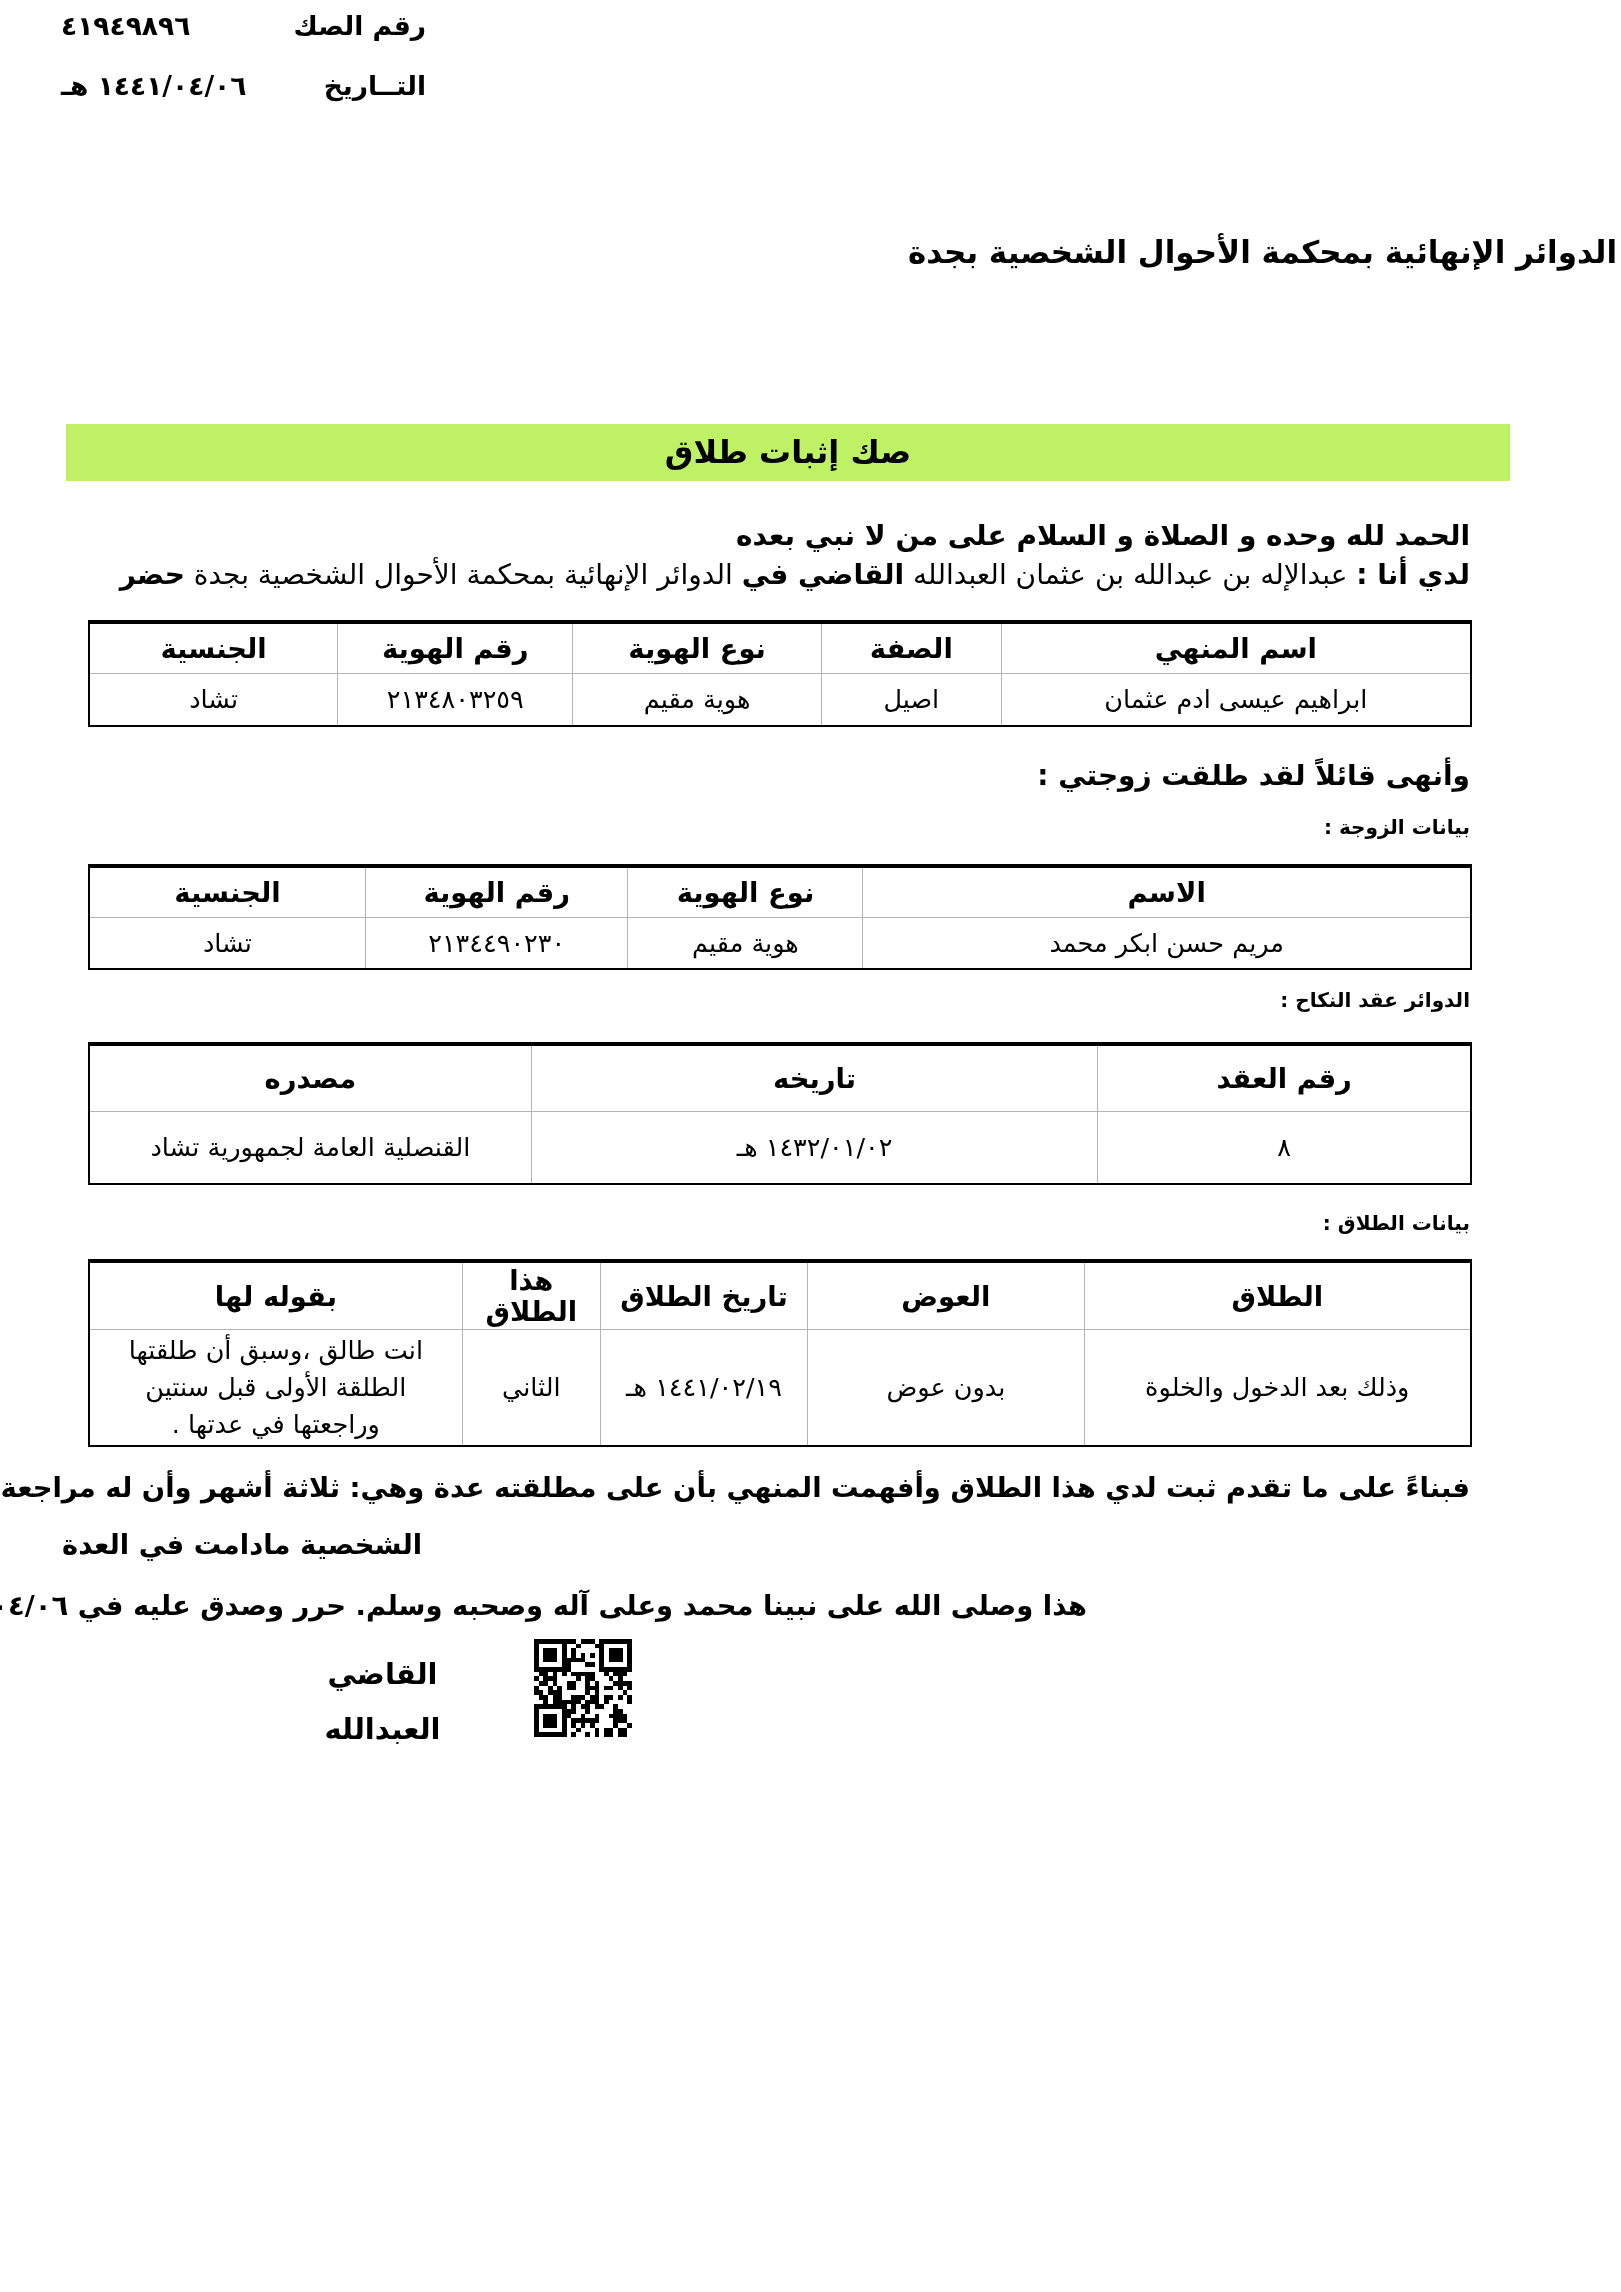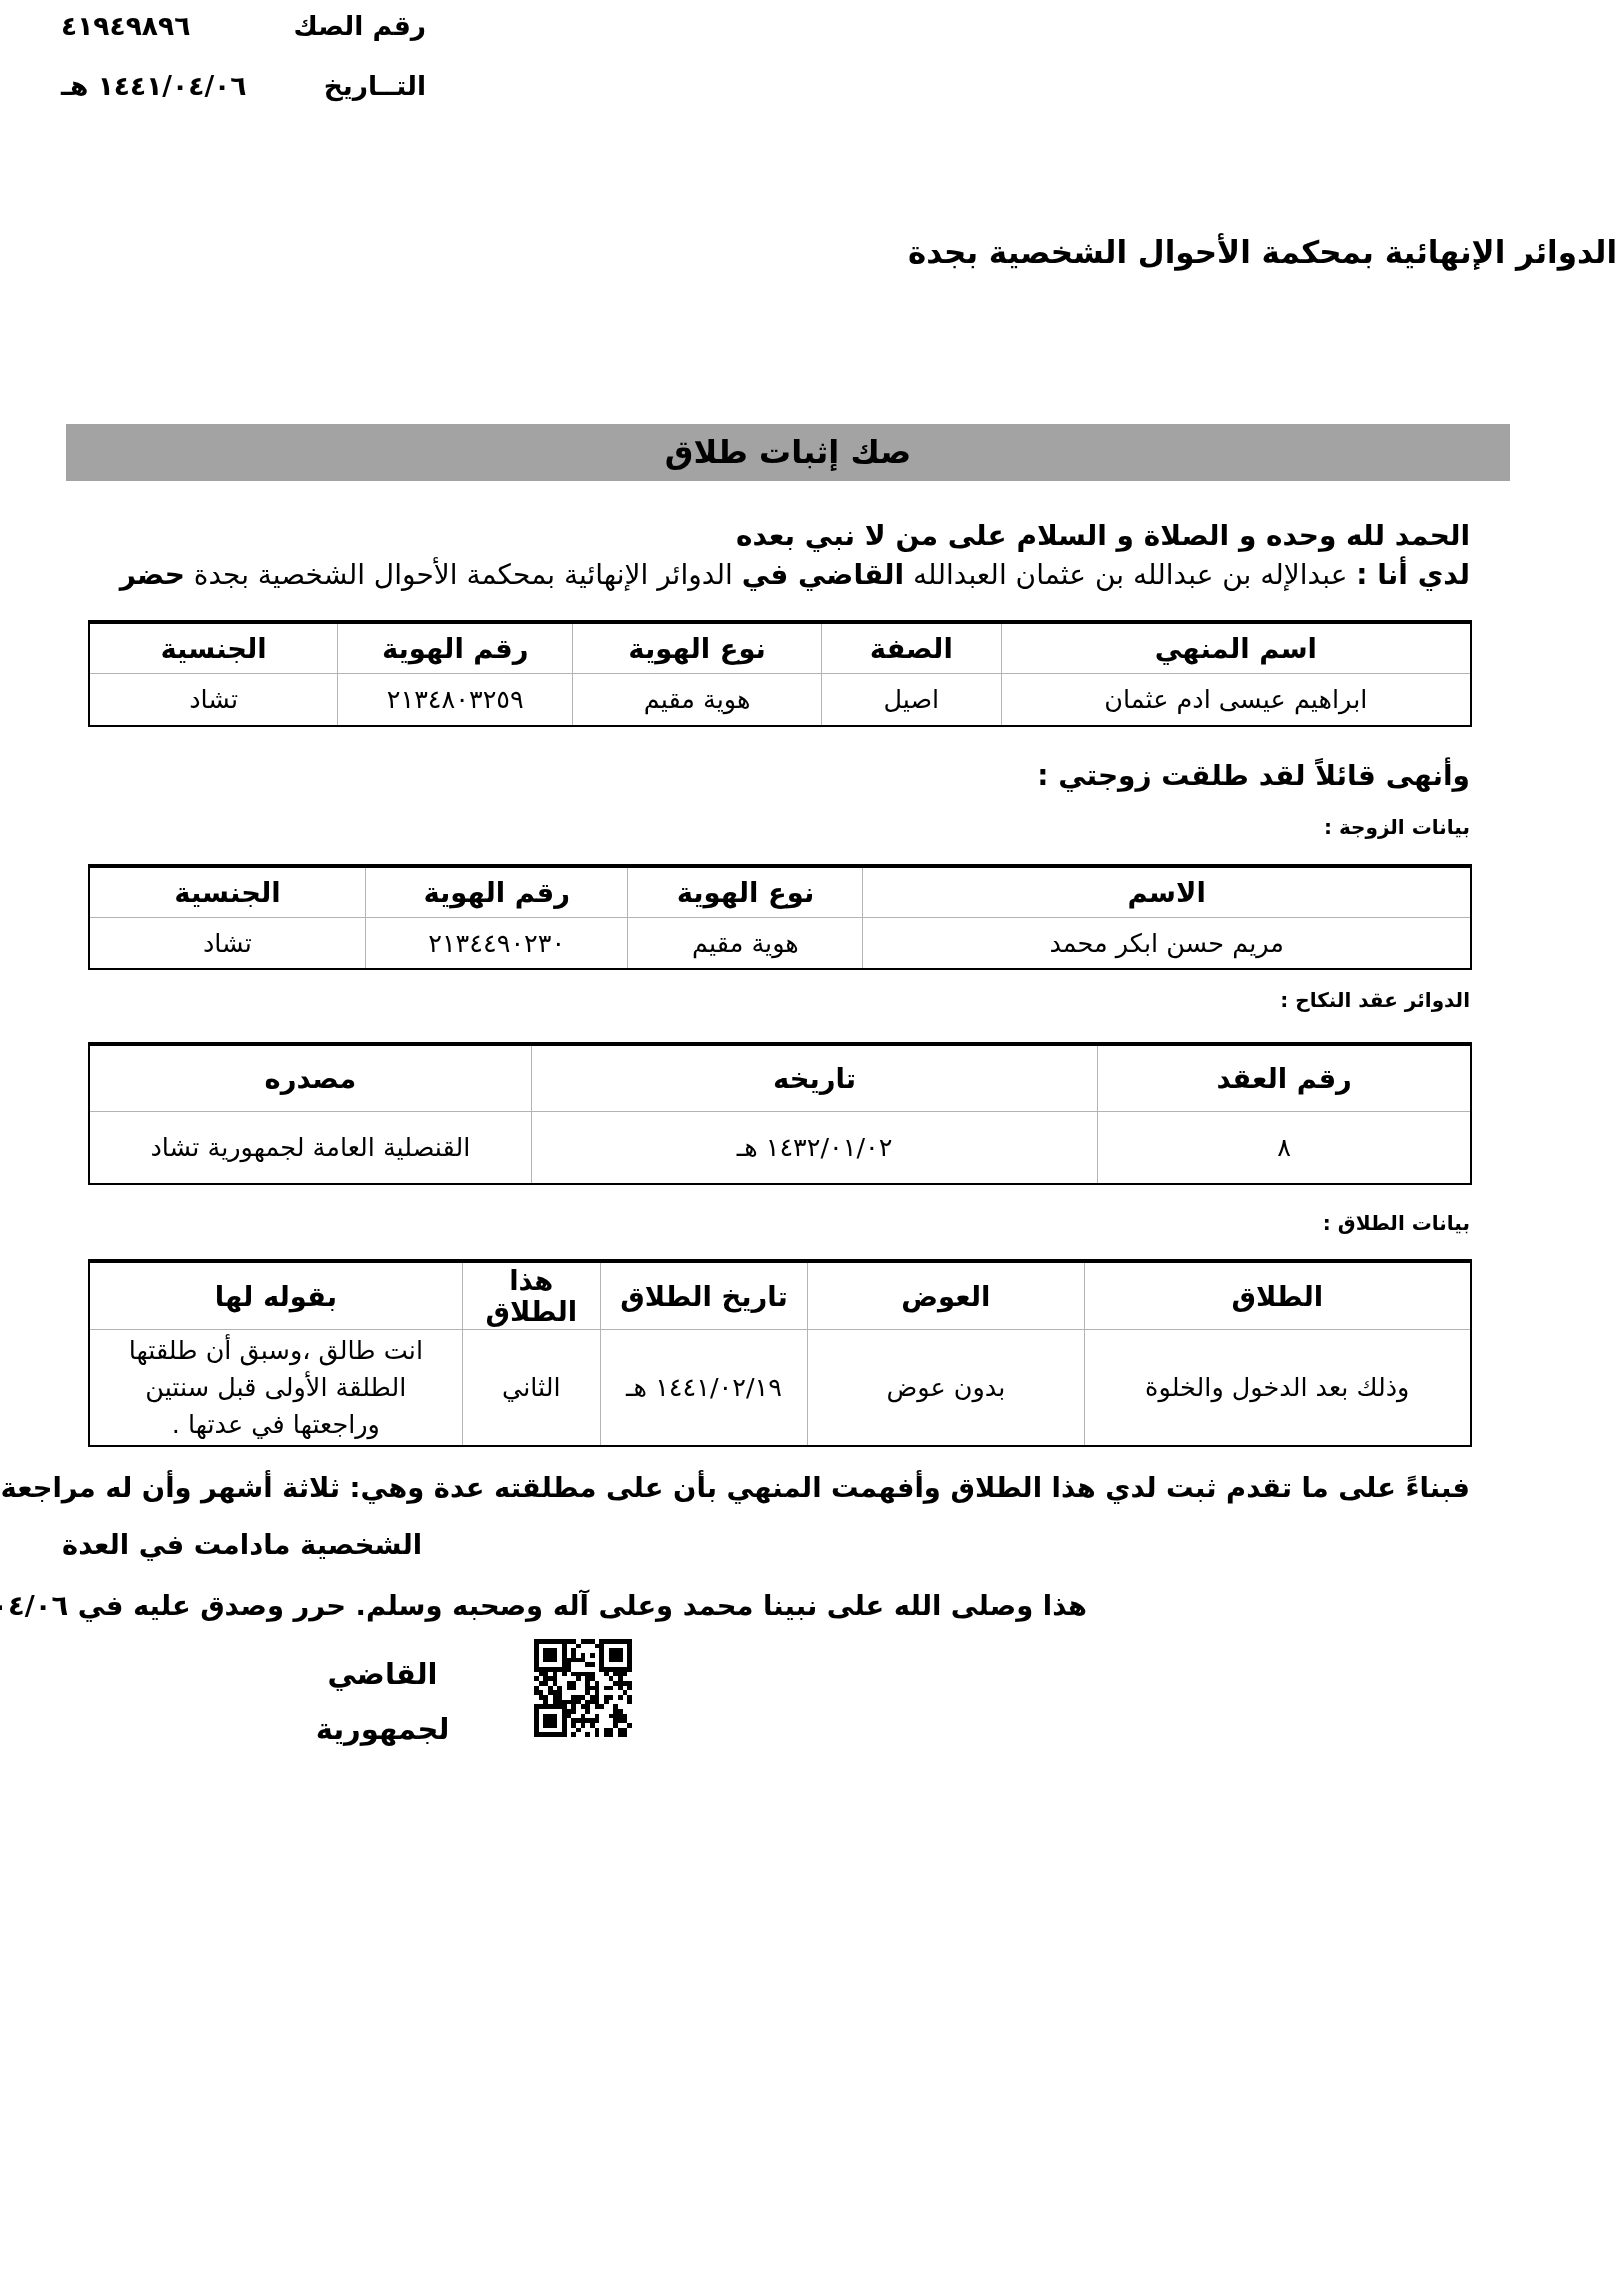--- a/index.html
+++ b/index.html
@@ -21,21 +21,21 @@
   .meta-row { display:flex; justify-content:space-between; align-items:baseline; margin-bottom:29px; }
   
   .court-headings {
     position:absolute; right:3.9px; top:235px;
     text-align:right; font-size:31px; font-weight:bold; line-height:1.1;
   }
   .court-headings .line2 { margin-top:24.5px; }
   
   .banner {
     position:absolute; left:66px; top:424px; width:1444px; height:57px;
-    background:#a3a3a3; text-align:center;
+    background:#bef264; text-align:center;
     font-weight:bold; font-size:32px; line-height:57px;
   }
   
   .intro {
     position:absolute; right:151px; top:516px; width:1384px;
     text-align:right; font-size:28px; line-height:39px;
   }
   .bold { font-weight:bold; }
   
   table.t {
@@ -446,17 +446,17 @@
       <rect x="11" y="20" width="1" height="1" fill="#000"></rect>
       <rect x="13" y="20" width="1" height="1" fill="#000"></rect>
       <rect x="15" y="20" width="1" height="1" fill="#000"></rect>
       <rect x="16" y="20" width="1" height="1" fill="#000"></rect>
       <rect x="18" y="20" width="1" height="1" fill="#000"></rect>
       <rect x="19" y="20" width="1" height="1" fill="#000"></rect>
     </svg>
 
   <div class="signature">
     <div>القاضي</div>
-    <div>لجمهورية</div>
+    <div>العبدالله</div>
   </div>
 
 </div>
 
 
 </body></html>

